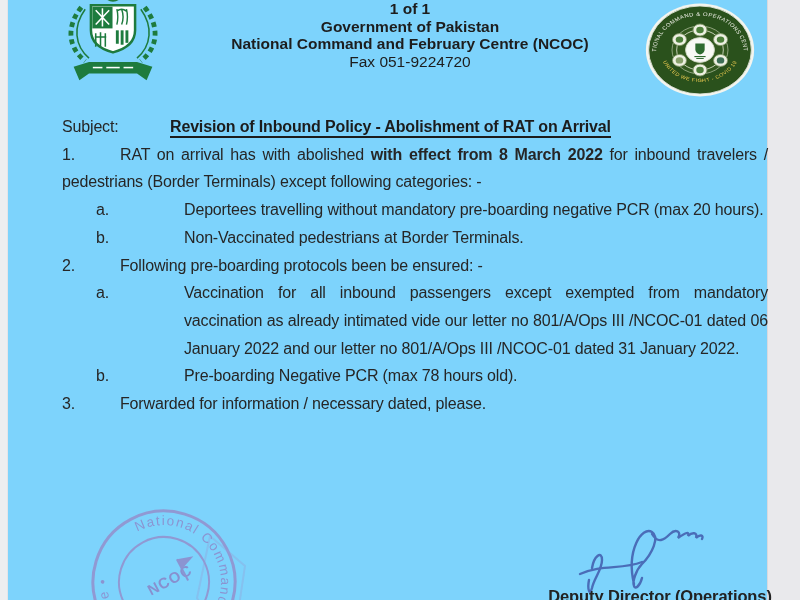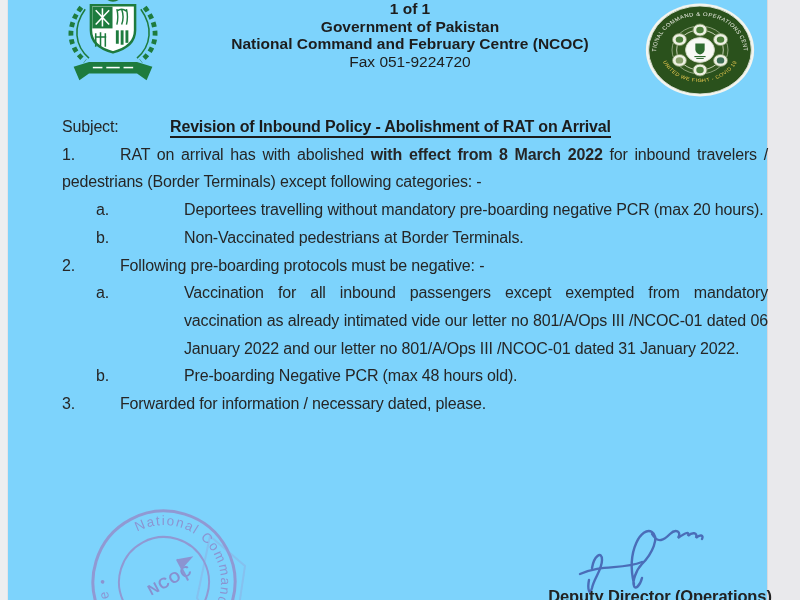--- a/index.html
+++ b/index.html
@@ -141,24 +141,24 @@
   <div class="doc-body">
     <p class="subject-row">
       <span class="subject-label">Subject:</span><span class="subject-title">Revision of Inbound Policy - Abolishment of RAT on Arrival</span>
     </p>
 
     <p class="item"><span class="num">1.</span><span>RAT on arrival has with abolished </span><b>with effect from 8 March 2022</b><span> for inbound travelers / pedestrians (Border Terminals) except following categories: -</span></p>
 
     <p class="sub"><span class="letter">a.</span><span>Deportees travelling without mandatory pre-boarding negative PCR (max 20 hours).</span></p>
     <p class="sub"><span class="letter">b.</span><span>Non-Vaccinated pedestrians at Border Terminals.</span></p>
 
-    <p class="item"><span class="num">2.</span><span>Following pre-boarding protocols must be negative: -</span></p>
+    <p class="item"><span class="num">2.</span><span>Following pre-boarding protocols been be ensured: -</span></p>
 
     <p class="sub"><span class="letter">a.</span><span>Vaccination for all inbound passengers except exempted from mandatory vaccination as already intimated vide our letter no 801/A/Ops III /NCOC-01 dated 06 January 2022 and our letter no 801/A/Ops III /NCOC-01 dated 31 January 2022.</span></p>
-    <p class="sub"><span class="letter">b.</span><span>Pre-boarding Negative PCR (max 48 hours old).</span></p>
+    <p class="sub"><span class="letter">b.</span><span>Pre-boarding Negative PCR (max 78 hours old).</span></p>
 
     <p class="item"><span class="num">3.</span><span>Forwarded for information / necessary dated, please.</span></p>
   </div>
 
   <div class="stamp-wrap">
     <svg width="172" height="160" viewBox="0 0 172 160" aria-hidden="true">
       <g transform="rotate(-28 84 80)">
         <circle cx="84" cy="80" r="71" fill="none" stroke="#968ac8" stroke-width="3"></circle>
         <circle cx="84" cy="80" r="45" fill="none" stroke="#968ac8" stroke-width="2"></circle>
         <defs>

